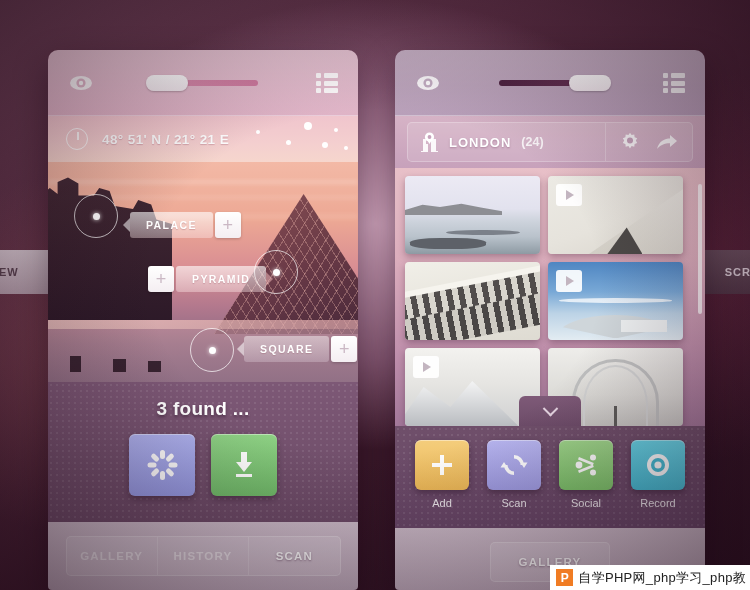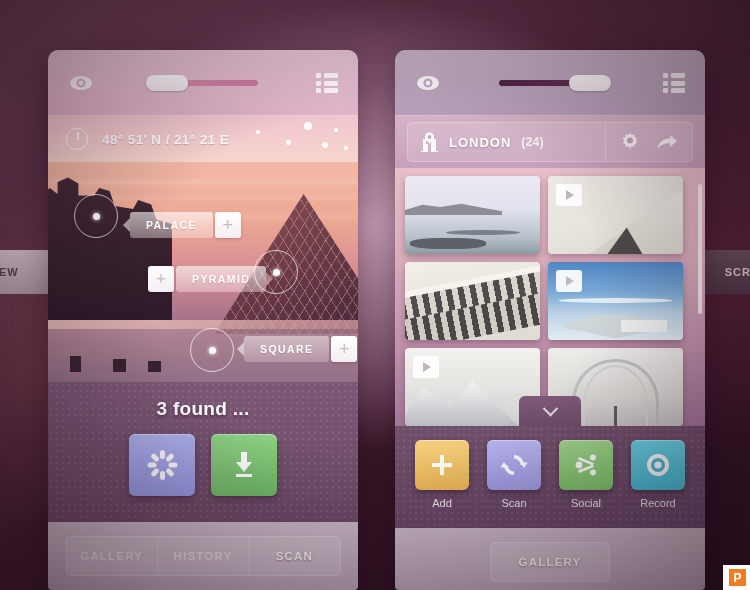--- a/index.html
+++ b/index.html
@@ -548,13 +548,14 @@
     <div class="tabs single">
       <div class="tab active">GALLERY</div>
     </div>
   </div>
 </div>
 
 <div class="vignette"></div>
 
 <div class="watermark">
   <span class="wm-logo">P</span>
+  <span class="wm-text">自学PHP网_php学习_php教</span>
 </div>
 
 </body></html>

